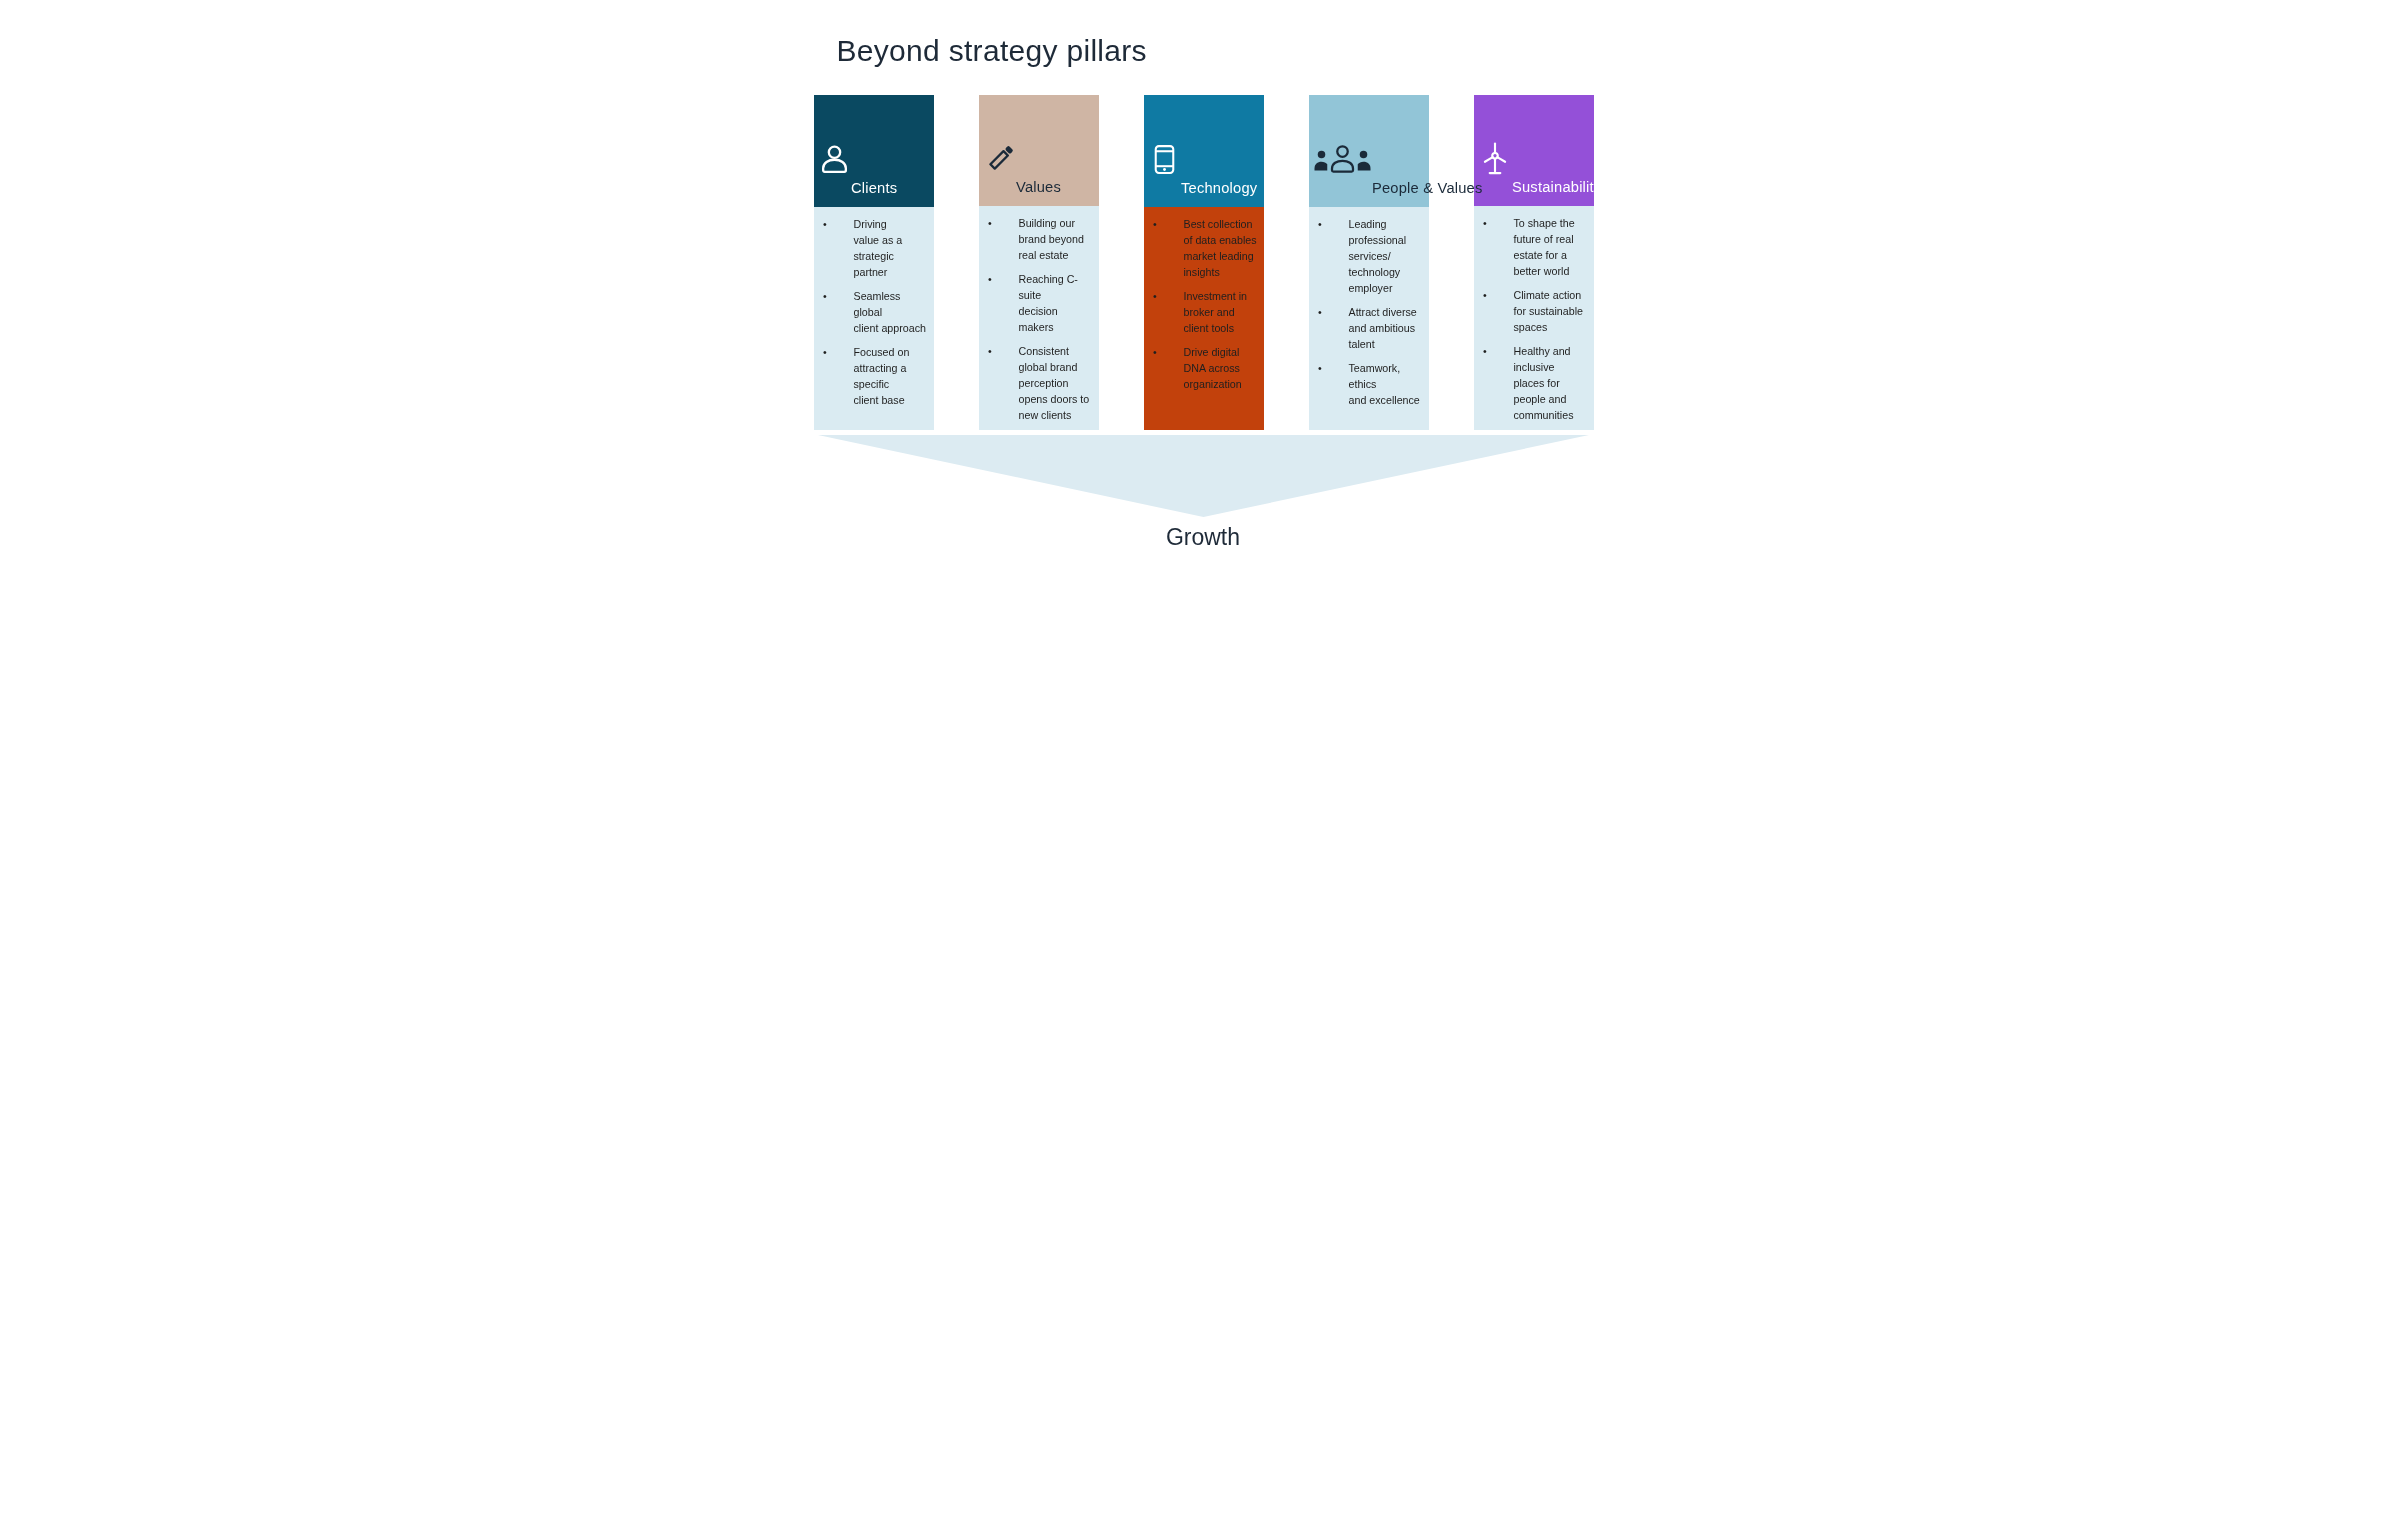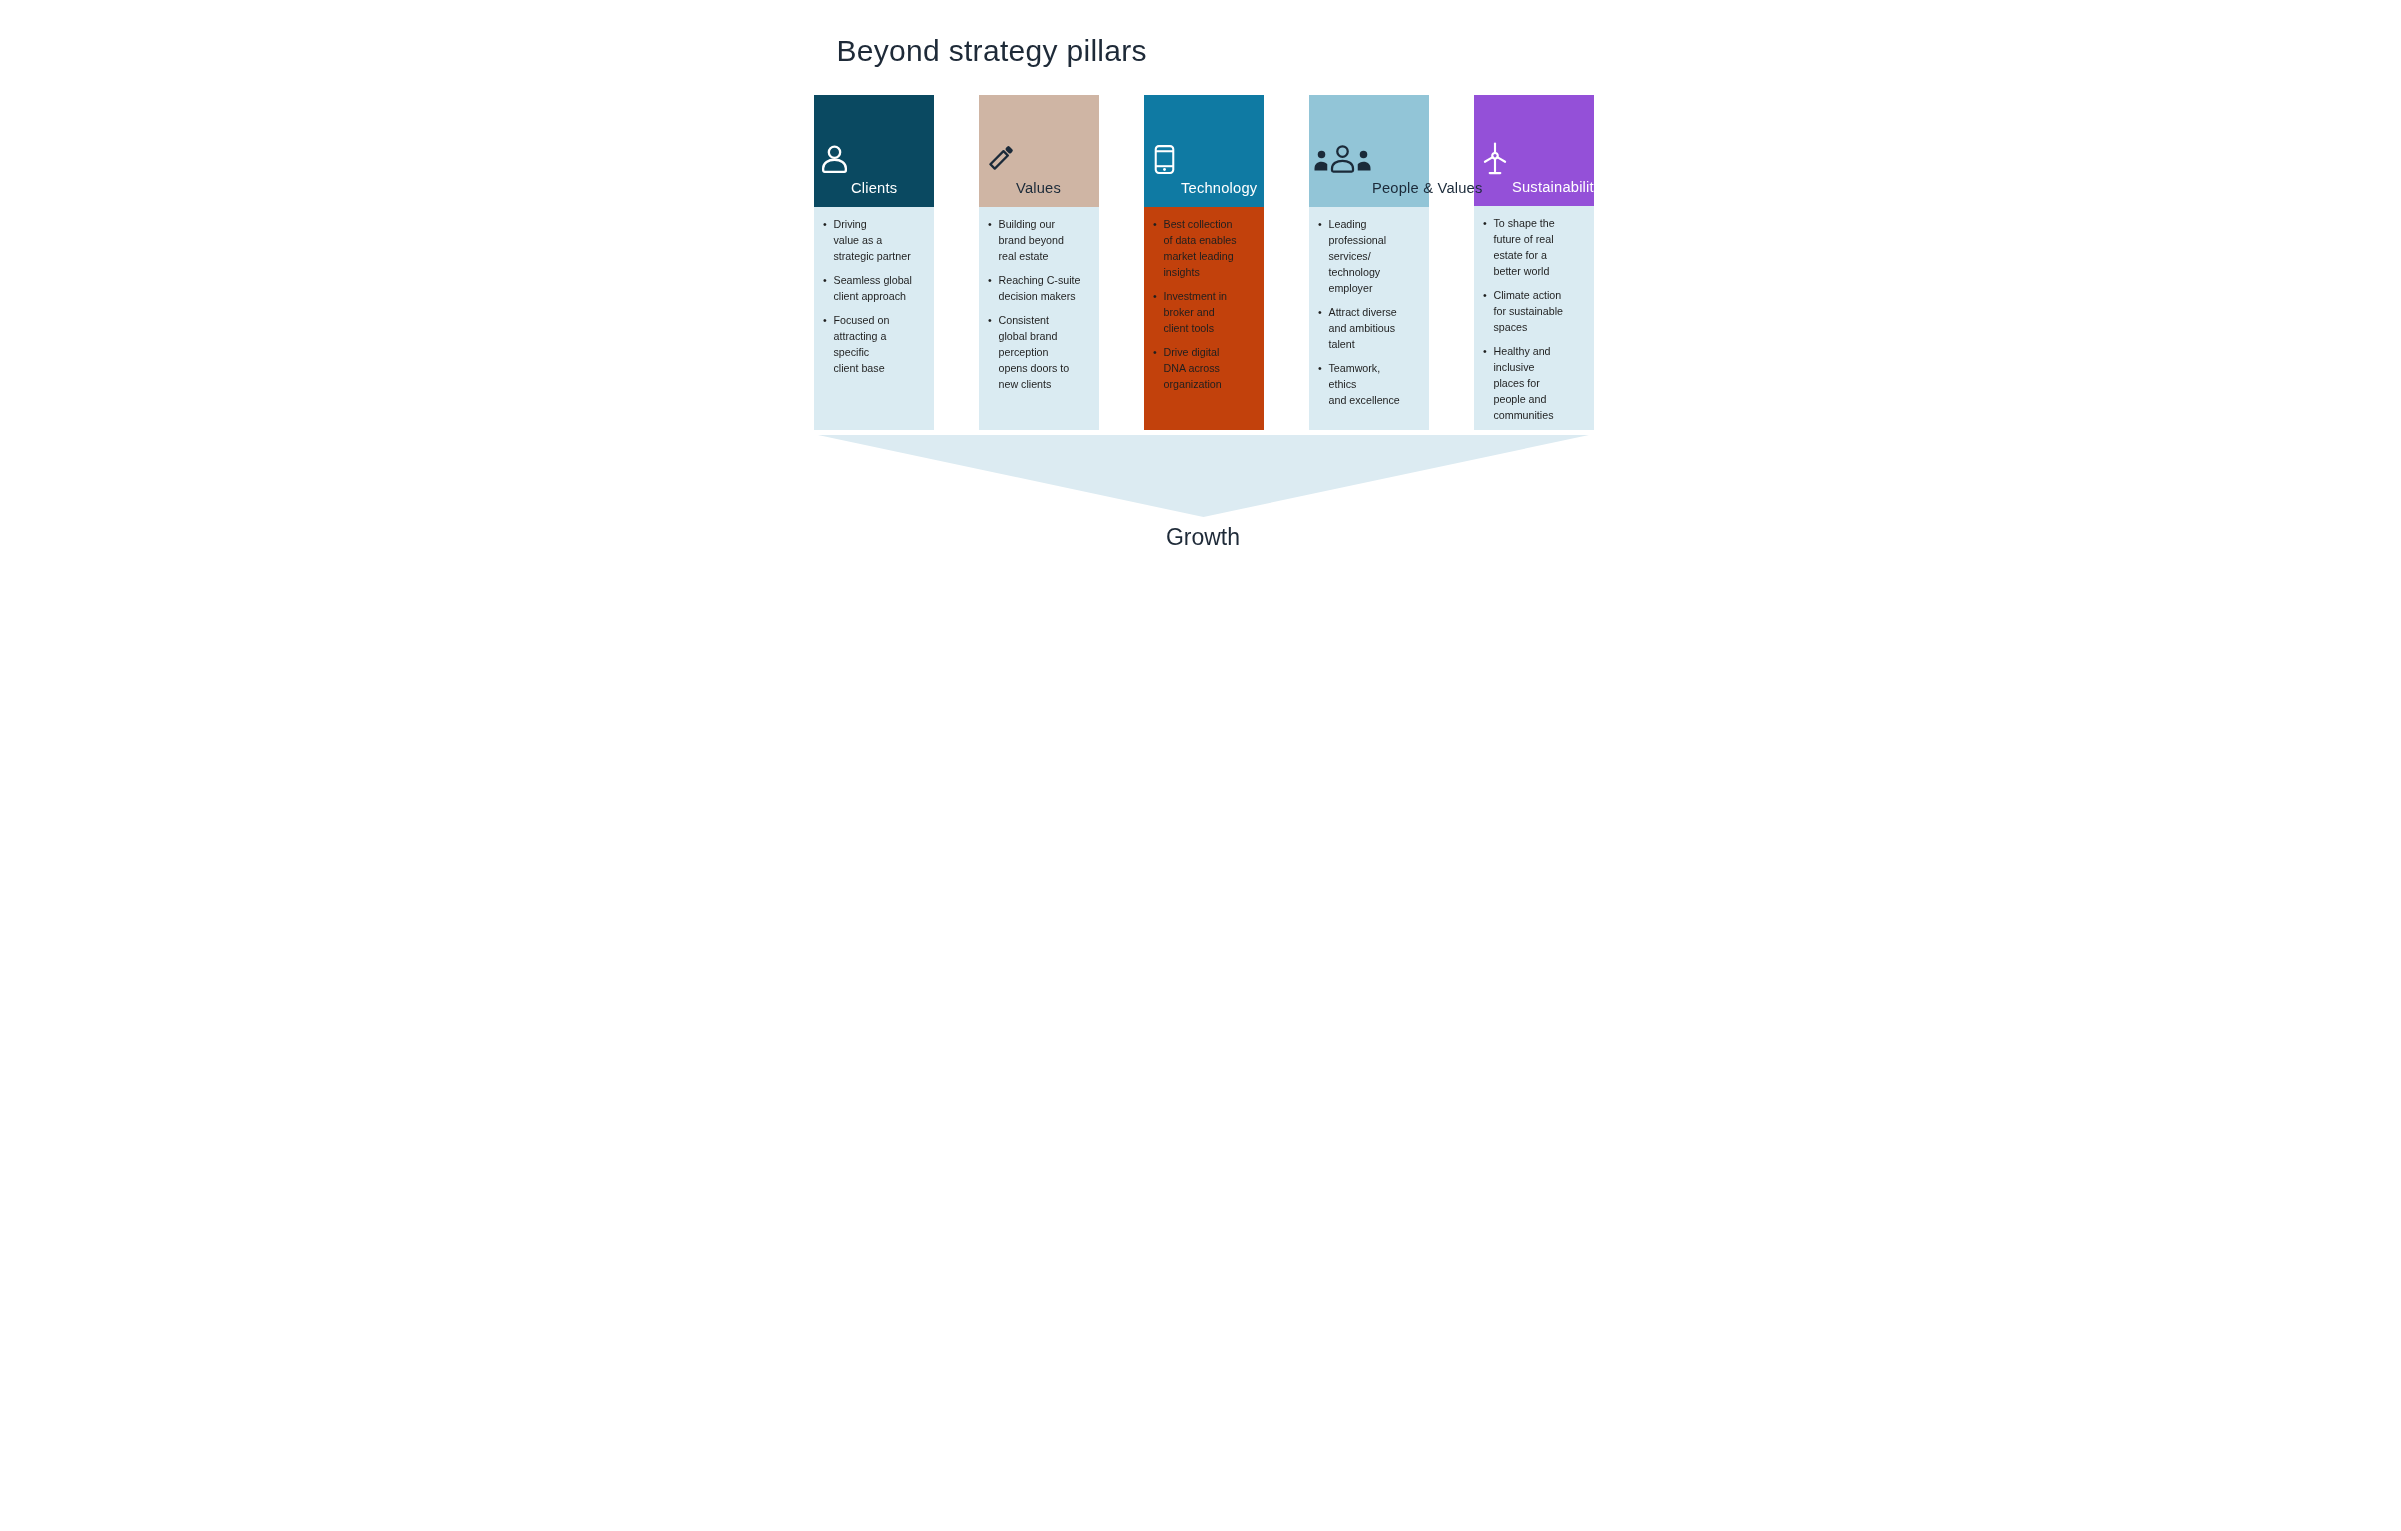--- a/index.html
+++ b/index.html
@@ -58,21 +58,21 @@
     line-height: 18px;
     white-space: nowrap;
   }
   .pillar-body {
     height: 224px;
     padding: 9px 3.4px 0 0;
   }
   .bullets { list-style: none; margin: 0; padding: 0; }
   .bullets li {
     position: relative;
-    padding-left: 20px;
+    padding-left: 40px;
     margin-bottom: 8px;
     font-size: 10.7px;
     line-height: 16px;
     color: #1f1f1f;
     white-space: pre-line;
   }
   .bullets li::before {
     content: "\2022";
     position: absolute;
     left: 9.6px;

